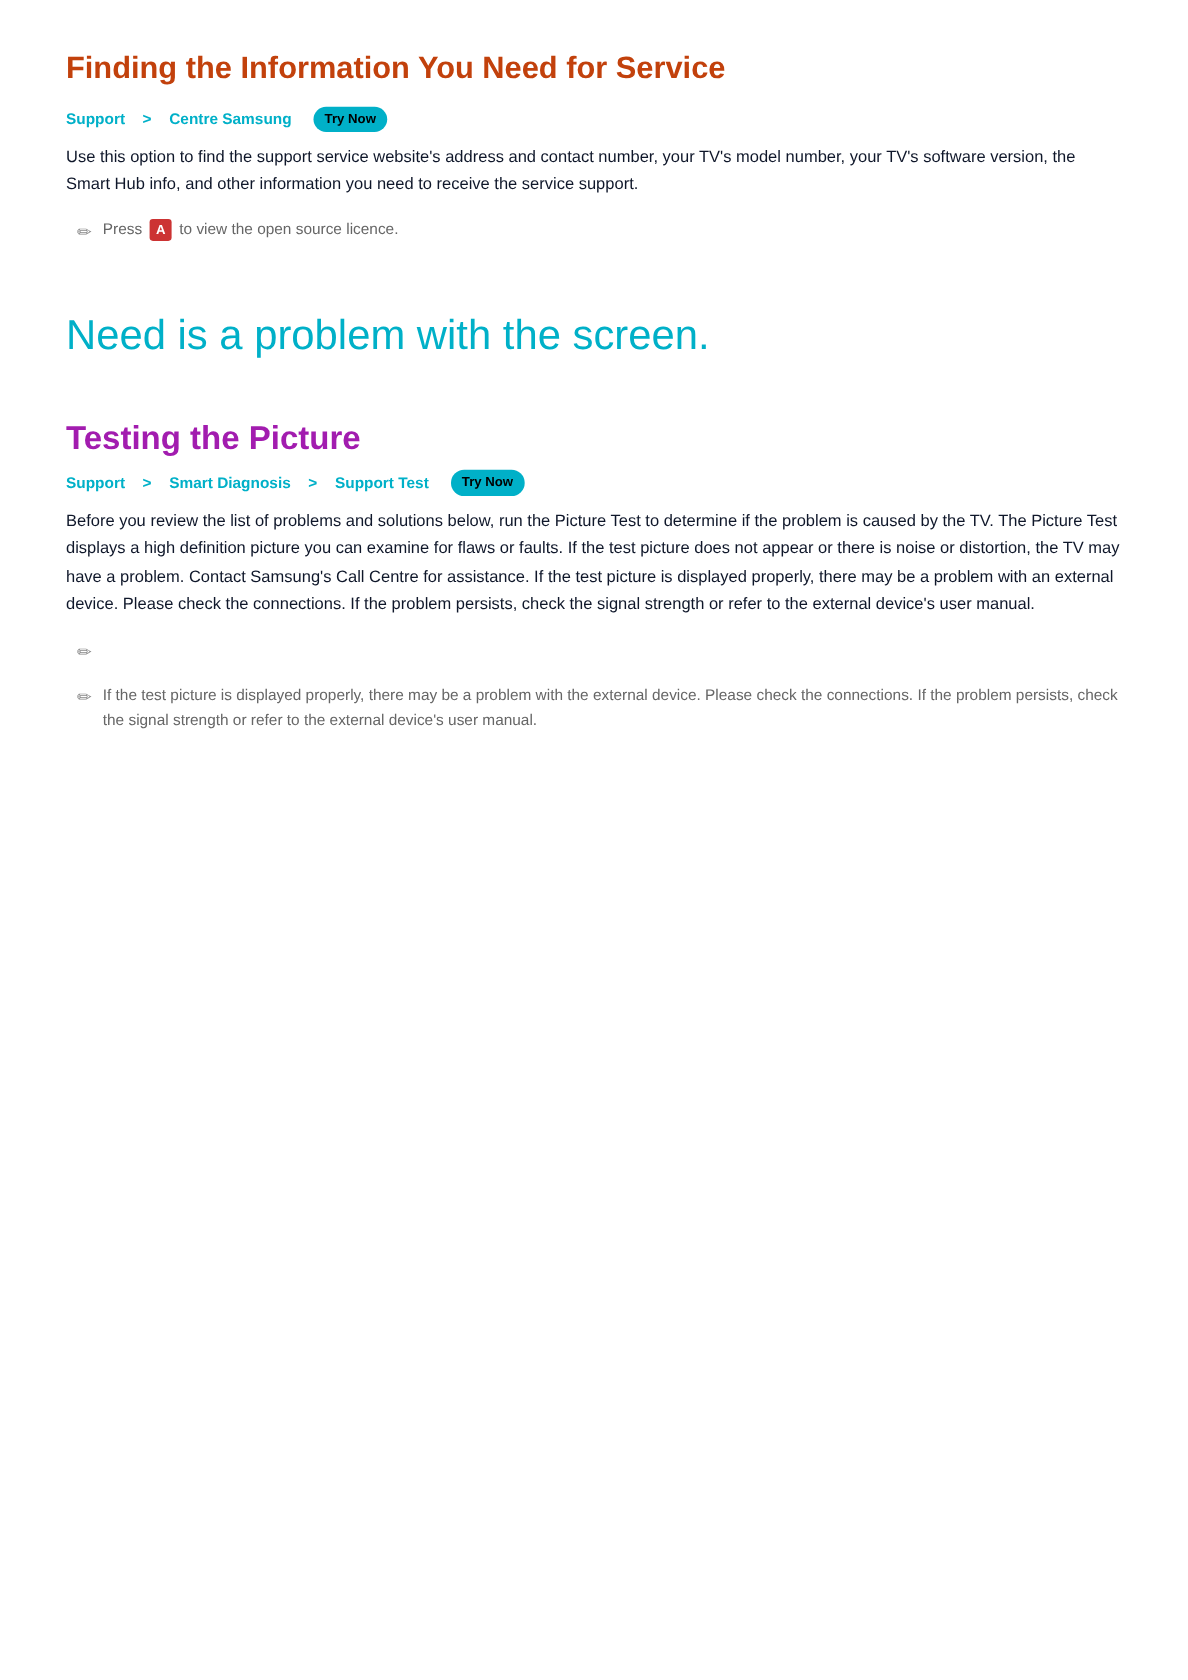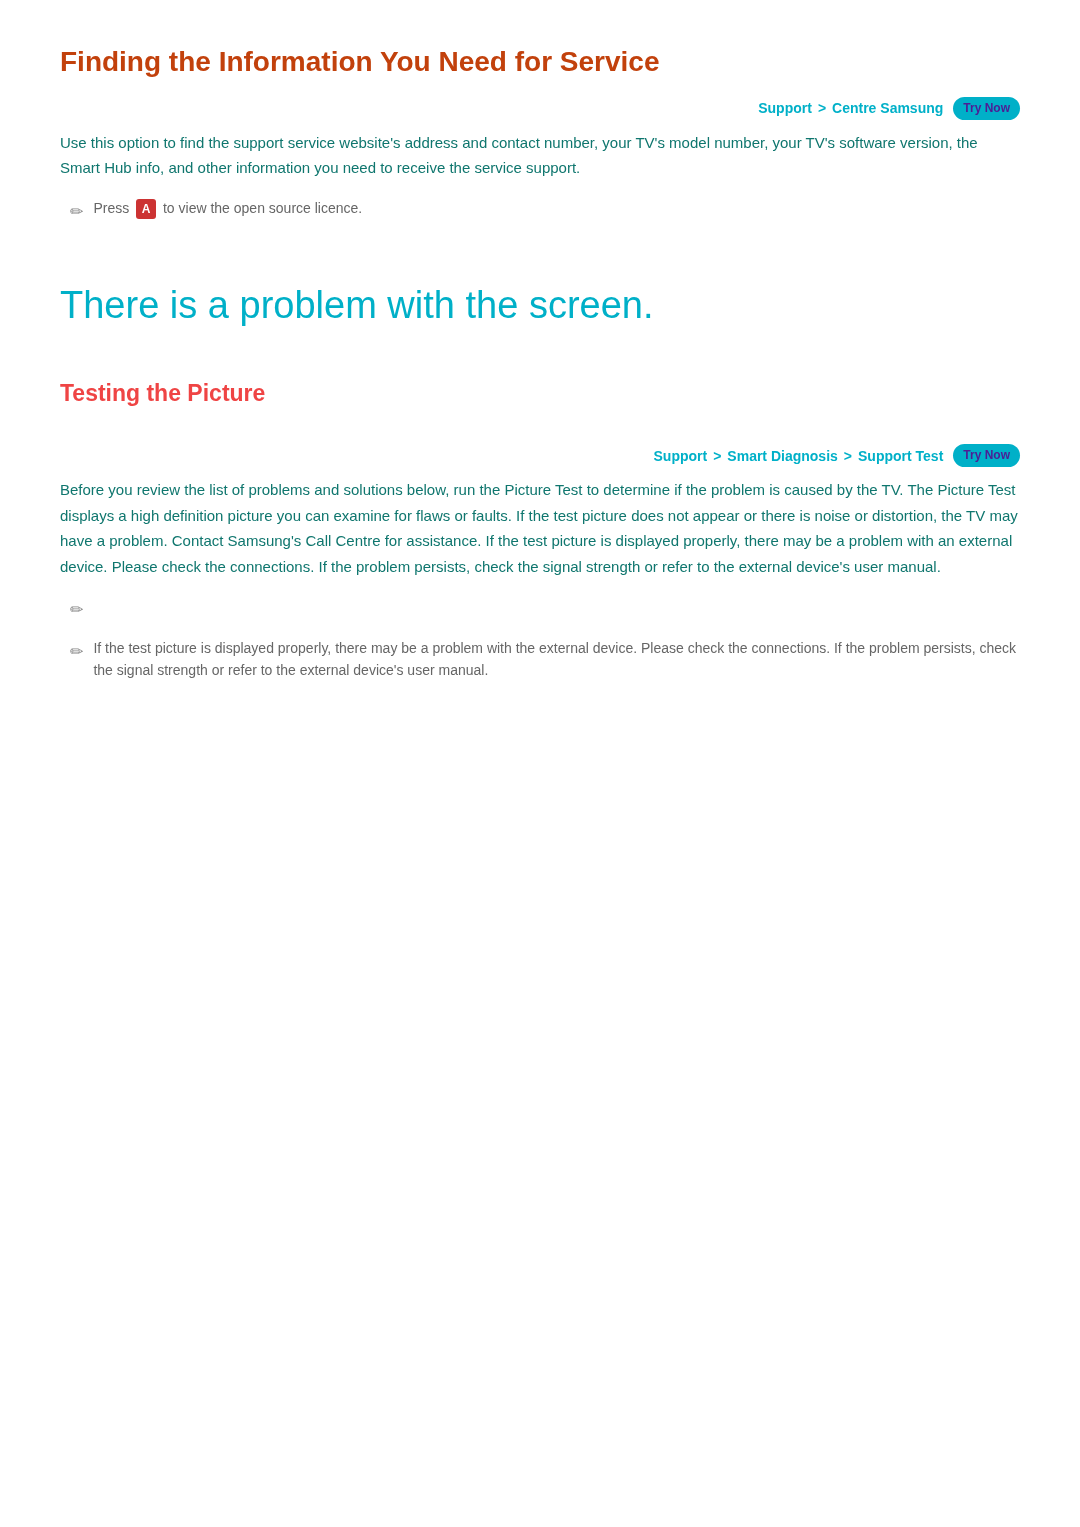--- a/index.html
+++ b/index.html
@@ -21,53 +21,52 @@
     .section-title {
       color: #c2410c;
       font-size: 28px;
       font-weight: 600;
       margin-bottom: 12px;
     }
 
     .breadcrumb {
       display: flex;
       align-items: center;
-      gap: 6px;
+      gap: 16px;
       margin-bottom: 10px;
       font-size: 14px;
-      justify-content: flex-end;
     }
 
     .breadcrumb-link {
       color: #00b0c8;
       font-weight: 600;
       text-decoration: none;
     }
 
     .breadcrumb-separator {
       color: #00b0c8;
       font-weight: 600;
       font-size: 14px;
     }
 
     .try-now-badge {
       display: inline-flex;
       align-items: center;
       background-color: #00b0c8;
-      color: #4c1d95;
+      color: #000000;
       font-size: 12px;
       font-weight: 600;
       padding: 2px 10px;
       border-radius: 12px;
       margin-left: 4px;
       vertical-align: middle;
     }
 
     .body-text {
-      color: #0f766e;
+      color: #0f172a;
       font-size: 15px;
       line-height: 1.7;
       margin-bottom: 16px;
     }
 
     .note-item {
       display: flex;
       align-items: flex-start;
       gap: 10px;
       margin-bottom: 14px;
@@ -107,24 +106,24 @@
       font-size: 38px;
       font-weight: 400;
       margin: 50px 0 40px 0;
     }
 
     .sub-section {
       margin-bottom: 30px;
     }
 
     .sub-section-title {
-      color: #ef4444;
-      font-size: 23px;
+      color: #a21caf;
+      font-size: 30px;
       font-weight: 600;
-      margin-bottom: 32px;
+      margin-bottom: 4px;
     }
   </style>
 </head>
 <body>
 
 <div>
   <h1 class="section-title">Finding the Information You Need for Service</h1>
 
   <div class="breadcrumb">
     <span class="breadcrumb-link">Support</span>
@@ -137,21 +136,21 @@
 
   <div class="note-item">
     <span class="note-icon">✏</span>
     <span class="note-text">
       Press <span class="key-badge">A</span> to view the open source licence.
     </span>
   </div>
 </div>
 
 <div>
-  <h2 class="big-section-title">There is a problem with the screen.</h2>
+  <h2 class="big-section-title">Need is a problem with the screen.</h2>
 
   <div class="sub-section">
     <h3 class="sub-section-title">Testing the Picture</h3>
 
     <div class="breadcrumb">
       <span class="breadcrumb-link">Support</span>
       <span class="breadcrumb-separator">&gt;</span>
       <span class="breadcrumb-link">Smart Diagnosis</span>
       <span class="breadcrumb-separator">&gt;</span>
       <span class="breadcrumb-link">Support Test</span>

